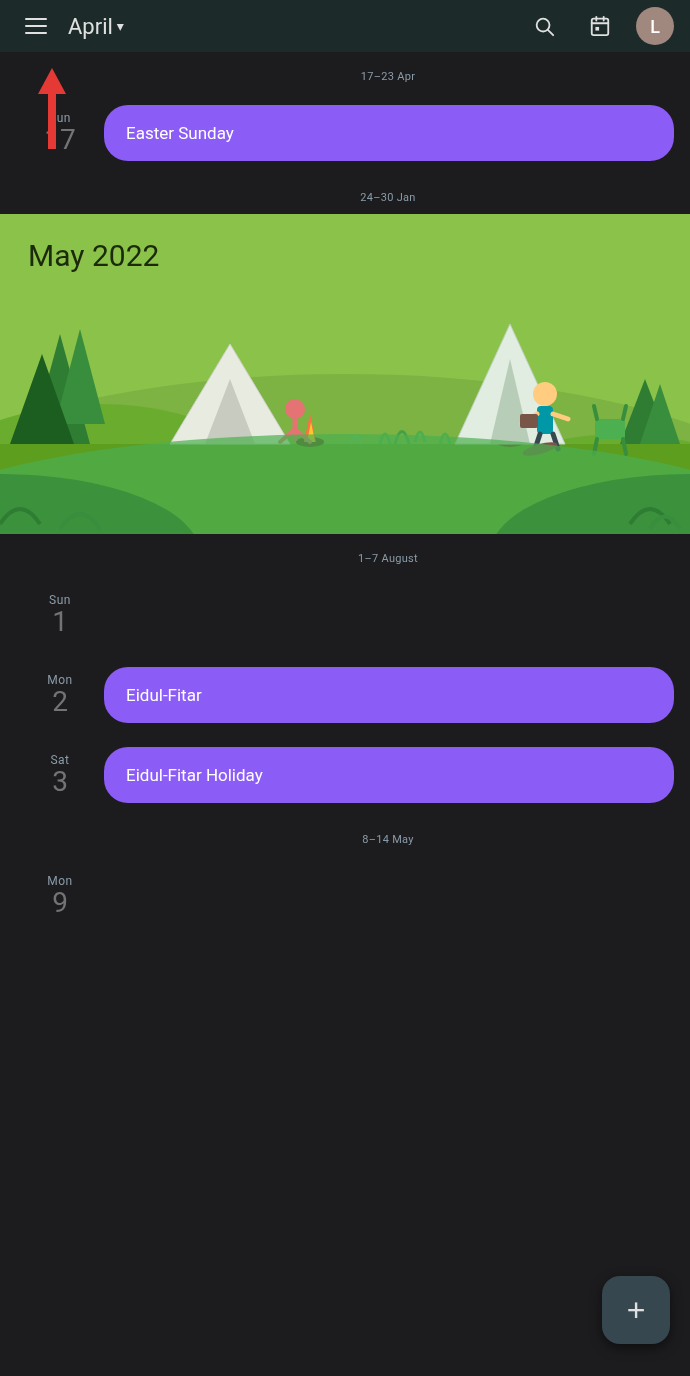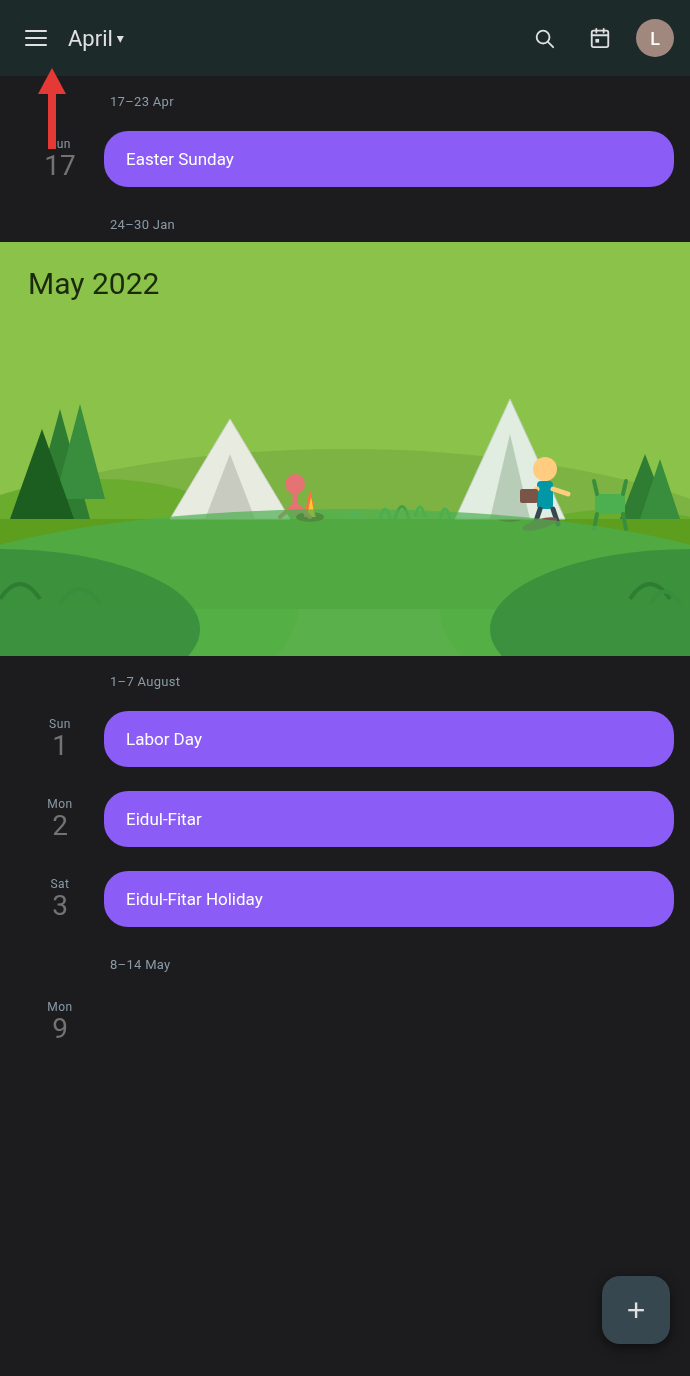--- a/index.html
+++ b/index.html
@@ -12,21 +12,21 @@
       overflow-x: hidden;
       position: relative;
     }
 
     
     .header {
       background: #1c2a2a;
       display: flex;
       align-items: center;
       padding: 12px 16px;
-      height: 76px;
+      height: 52px;
     }
     .header-left {
       display: flex;
       align-items: center;
       gap: 8px;
     }
     .hamburger-btn {
       width: 40px;
       height: 40px;
       display: flex;
@@ -109,23 +109,24 @@
       justify-content: center;
       color: #fff;
       font-size: 18px;
       font-weight: 500;
       cursor: pointer;
     }
 
     
     .week-range {
       padding: 18px 24px 10px 110px;
-      font-size: 13px;
+      font-size: 11px;
       color: #8a9ba8;
       letter-spacing: 0.3px;
+      text-align: center;
     }
 
     
     .day-row {
       display: flex;
       align-items: center;
       padding: 8px 16px 8px 16px;
       min-height: 80px;
     }
     .day-label {
@@ -155,21 +156,21 @@
       padding: 18px 22px;
       font-size: 17px;
       font-weight: 400;
       color: #fff;
       cursor: pointer;
     }
 
     
     .may-banner {
       width: 100%;
-      height: 414px;
+      height: 320px;
       background: #8bc34a;
       position: relative;
       overflow: hidden;
       margin: 0;
     }
     .may-title {
       position: absolute;
       top: 24px;
       left: 28px;
       font-size: 30px;
@@ -345,21 +346,20 @@
   </svg>
 </div>
 
 <div class="week-range">1–7 August</div>
 
 <div class="day-row">
   <div class="day-label">
     <span class="day-name">Sun</span>
     <span class="day-number">1</span>
   </div>
-  <div class="event-pill">Labor Day</div>
 </div>
 
 <div class="day-row">
   <div class="day-label">
     <span class="day-name">Mon</span>
     <span class="day-number">2</span>
   </div>
   <div class="event-pill">Eidul-Fitar</div>
 </div>
 

